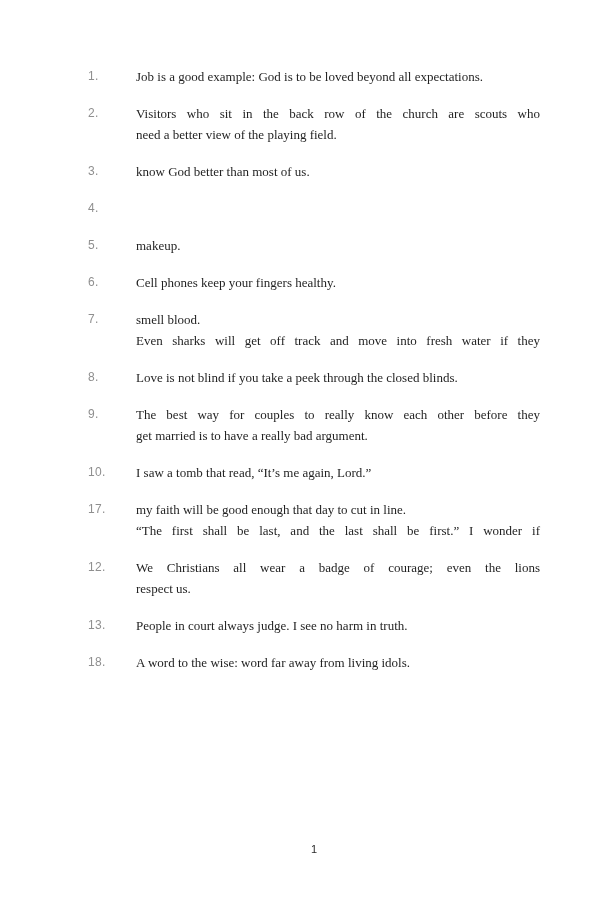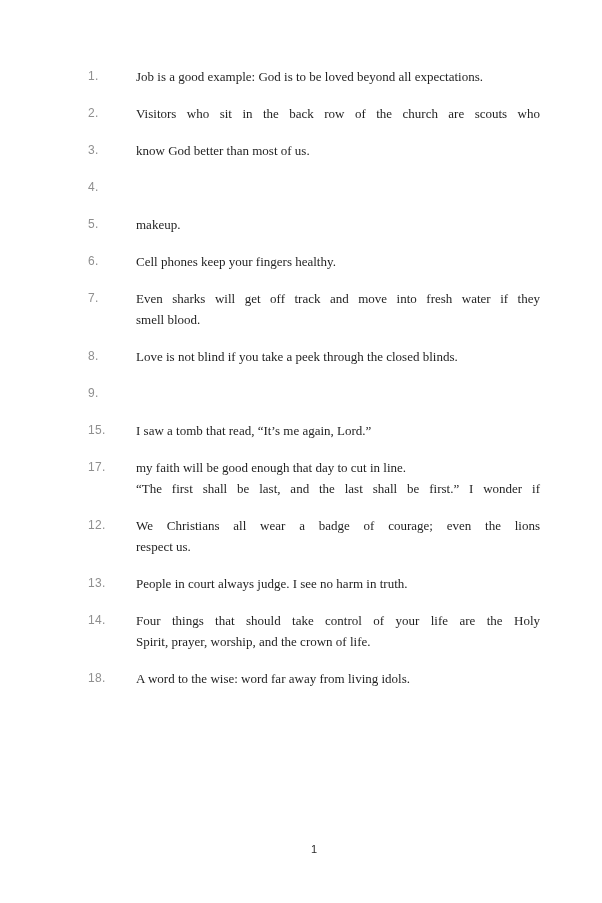--- a/index.html
+++ b/index.html
@@ -65,20 +65,21 @@
     <span class="num">1.</span>
     <div class="text">
       <div class="line">Job is a good example: God is to be loved beyond all expectations.</div>
     </div>
   </div>
 
   <div class="item">
     <span class="num">2.</span>
     <div class="text">
       <div class="line just">Visitors who sit in the back row of the church are scouts who</div>
+      <div class="line">need a better view of the playing field.</div>
     </div>
   </div>
 
   <div class="item">
     <span class="num">3.</span>
     <div class="text">
       <div class="line">know God better than most of us.</div>
     </div>
   </div>
 
@@ -96,38 +97,42 @@
   <div class="item">
     <span class="num">6.</span>
     <div class="text">
       <div class="line">Cell phones keep your fingers healthy.</div>
     </div>
   </div>
 
   <div class="item">
     <span class="num">7.</span>
     <div class="text">
+      <div class="line">smell blood.</div>
       <div class="line just">Even sharks will get off track and move into fresh water if they</div>
-      <div class="line">smell blood.</div>
     </div>
   </div>
 
   <div class="item">
     <span class="num">8.</span>
     <div class="text">
       <div class="line">Love is not blind if you take a peek through the closed blinds.</div>
     </div>
   </div>
 
   <div class="item">
     <span class="num">9.</span>
+    <div class="text">
+      <div class="line just">The best way for couples to really know each other before they</div>
+      <div class="line">get married is to have a really bad argument.</div>
+    </div>
   </div>
 
   <div class="item">
-    <span class="num">15.</span>
+    <span class="num">10.</span>
     <div class="text">
       <div class="line">I saw a tomb that read, “It’s me again, Lord.”</div>
     </div>
   </div>
 
   <div class="item">
     <span class="num">17.</span>
     <div class="text">
       <div class="line">my faith will be good enough that day to cut in line.</div>
       <div class="line just">“The first shall be last, and the last shall be first.” I wonder if</div>
@@ -142,27 +147,20 @@
     </div>
   </div>
 
   <div class="item">
     <span class="num">13.</span>
     <div class="text">
       <div class="line">People in court always judge. I see no harm in truth.</div>
     </div>
   </div>
 
-  <div class="item">
-    <span class="num">14.</span>
-    <div class="text">
-      <div class="line just">Four things that should take control of your life are the Holy</div>
-      <div class="line">Spirit, prayer, worship, and the crown of life.</div>
-    </div>
-  </div>
 
   <div class="item">
     <span class="num">18.</span>
     <div class="text">
       <div class="line">A word to the wise: word far away from living idols.</div>
     </div>
   </div>
 
   <div class="page-number">1</div>
 </div>

